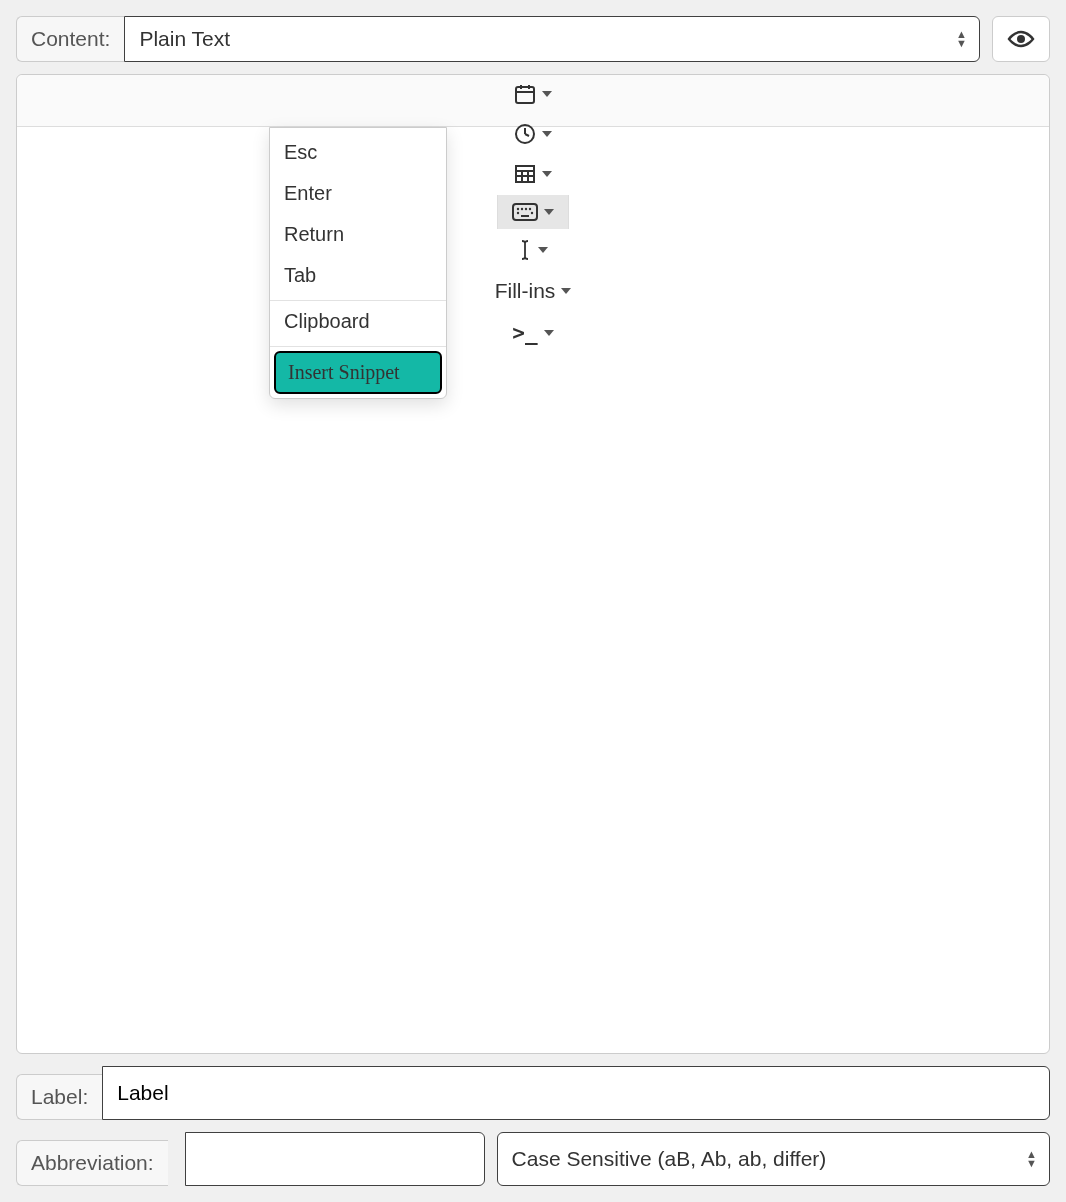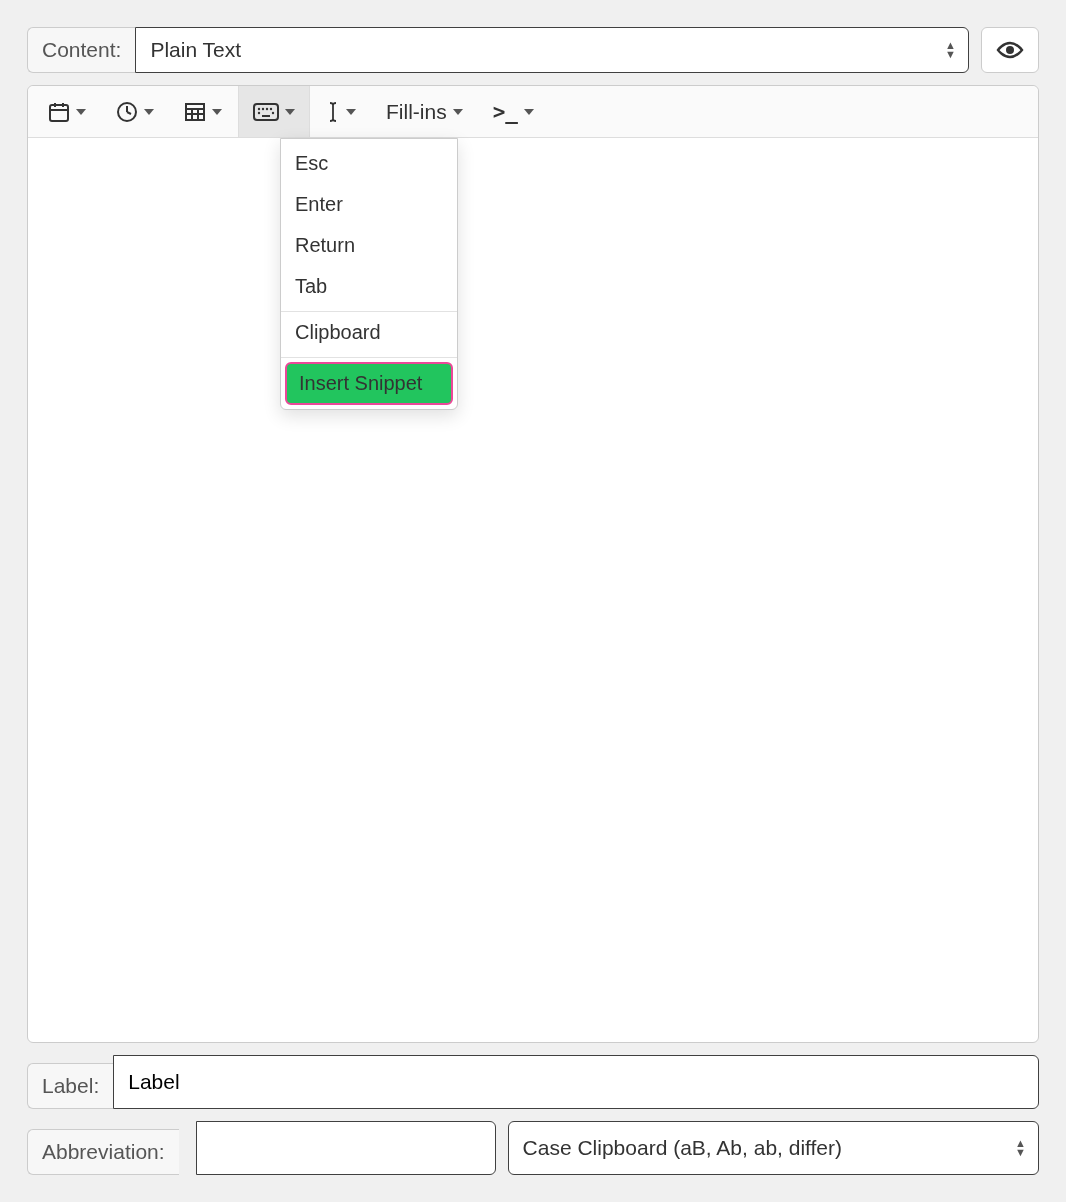--- a/index.html
+++ b/index.html
@@ -7,21 +7,21 @@
     margin: 0;
     padding: 0;
     width: 1066px;
     height: 1202px;
     font-family: -apple-system, "Helvetica Neue", Arial, sans-serif;
     font-size: 21px;
     color: #333;
     background: #f0f0f0;
   }
   .page {
-    padding: 27px;
+    padding: 16px;
     display: flex;
     flex-direction: column;
     gap: 12px;
     height: 100%;
   }
   .row { display: flex; align-items: stretch; gap: 12px; }
   .label-box {
     background: #f7f7f7;
     border: 1px solid #ccc;
     border-radius: 6px 0 0 6px;
@@ -85,20 +85,21 @@
   }
   .toolbar {
     display: flex;
     align-items: center;
     border-bottom: 1px solid #ddd;
     background: #fafafa;
     border-radius: 6px 6px 0 0;
     padding: 0 6px;
     height: 52px;
     gap: 2px;
+    flex-direction: column;
   }
   .tb-item {
     display: flex;
     align-items: center;
     gap: 6px;
     padding: 8px 14px;
     height: 100%;
     cursor: pointer;
     color: #333;
   }
@@ -131,25 +132,26 @@
   }
   .dropdown .sep {
     border-top: 1px solid #e2e2e2;
     margin: 4px 0 0 0;
   }
   .menu-item {
     padding: 9px 14px;
     cursor: pointer;
   }
   .menu-item.highlight {
-    background: #22c55e;
-    border: 2px solid #ec4899;
+    background: #14b8a6;
+    border: 2px solid #000000;
     border-radius: 6px;
     margin: 4px;
     padding: 8px 12px;
+    font-family: Liberation Serif, serif;
   }
   .bottom-row .label-box { border-radius: 6px 0 0 6px; margin-top: 8px; }
   .placeholder { color: #000000; }
   .abbr-input {
     width: 300px;
     flex: none;
   }
   svg { display: block; }
 </style>
 </head>
@@ -278,21 +280,21 @@
   </div>
 
   <div class="row bottom-row">
     <div class="field-group" style="flex:none;gap:17px;">
       <div class="label-box">Abbreviation:</div>
       <div class="text-input abbr-input">
         <span></span>
       </div>
     </div>
     <div class="select-box" style="border-radius:6px;">
-      <span>Case Clipboard (aB, Ab, ab, differ)</span>
+      <span>Case Sensitive (aB, Ab, ab, differ)</span>
       <div class="select-arrows">
         <span>▲</span>
           <span>▼</span>
       </div>
     </div>
   </div>
 
 </div>
 
 </body></html>

